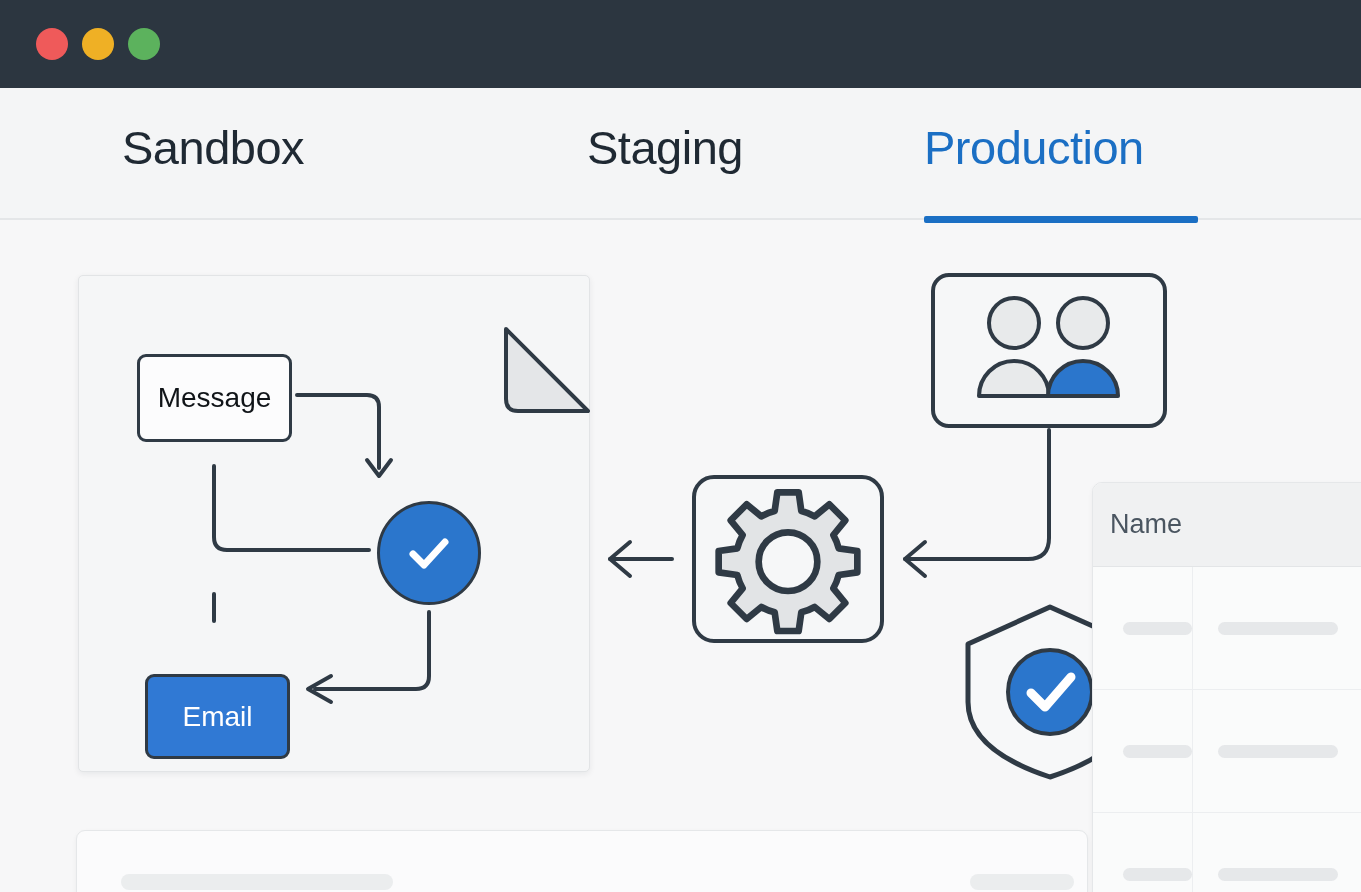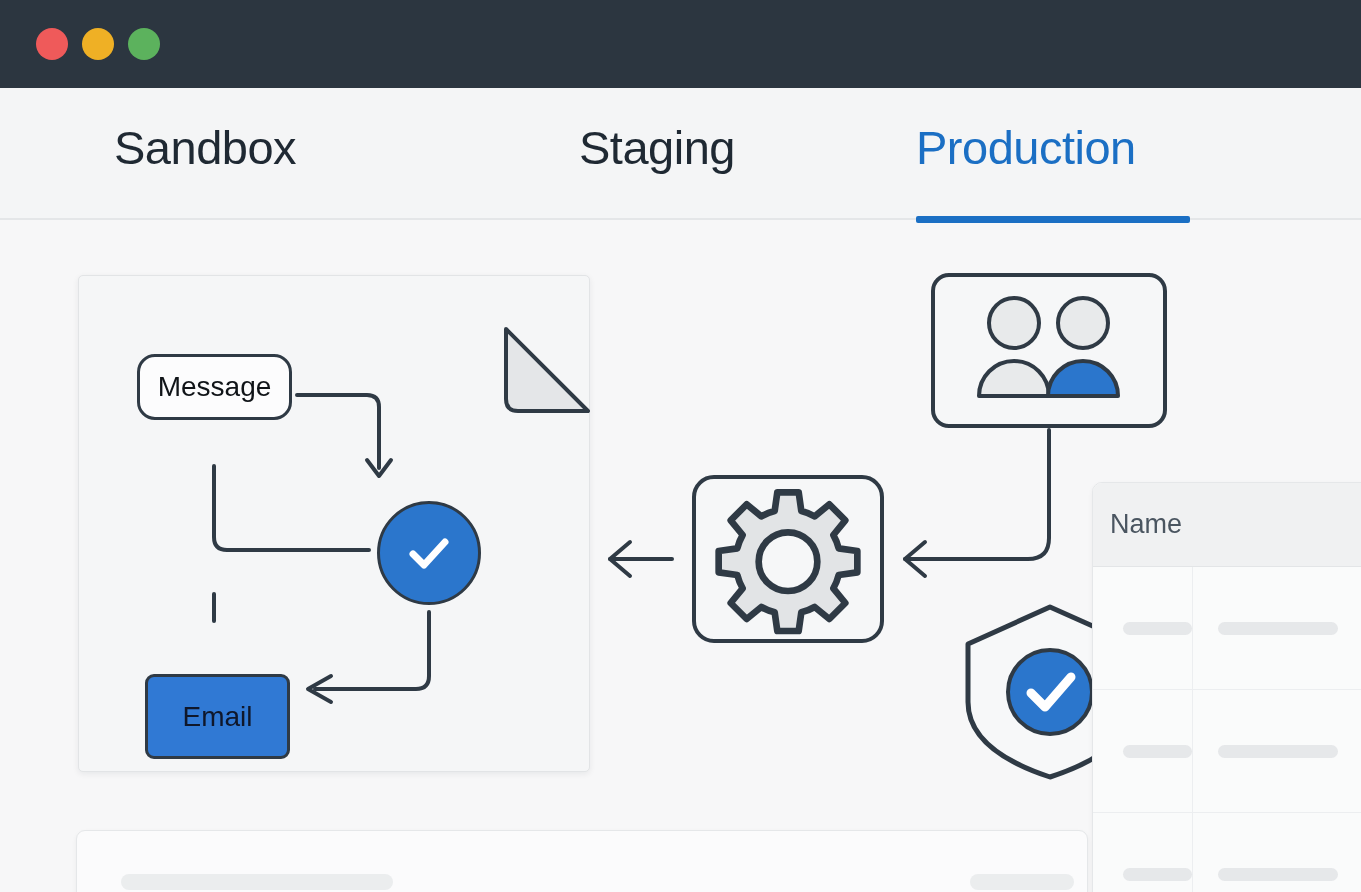--- a/index.html
+++ b/index.html
@@ -49,20 +49,21 @@
     left: 0;
     top: 88px;
     width: 1361px;
     height: 130px;
     background: #f4f5f6;
     border-bottom: 2px solid #e4e6e8;
   }
   #tabbar-inner {
     position: relative;
     height: 100%;
+    margin-left: 8px;
   }
   .tab {
     position: absolute;
     top: 32px;
     font-size: 47px;
     letter-spacing: -0.5px;
     color: #1f2933;
     white-space: nowrap;
     cursor: pointer;
   }
@@ -107,24 +108,24 @@
   }
 
   .flow-node {
     position: absolute;
     box-sizing: border-box;
   }
   #node-message {
     left: 58px;
     top: 78px;
     width: 155px;
-    height: 66px;
+    height: 88px;
     background: #fcfcfd;
     border: 3px solid #2f3a45;
-    border-radius: 18px;
+    border-radius: 9px;
     display: flex;
     align-items: center;
     justify-content: center;
   }
   #node-message-label {
     font-size: 28px;
     color: #101418;
   }
   #node-check {
     left: 298px;
@@ -145,21 +146,21 @@
     height: 85px;
     background: #3079d4;
     border: 3px solid #2f3a45;
     border-radius: 9px;
     display: flex;
     align-items: center;
     justify-content: center;
   }
   #node-email-label {
     font-size: 28px;
-    color: #0f172a;
+    color: #ffffff;
   }
 
   
   #users-card {
     position: absolute;
     left: 931px;
     top: 53px;
     width: 236px;
     height: 155px;
     background: #f6f7f8;

